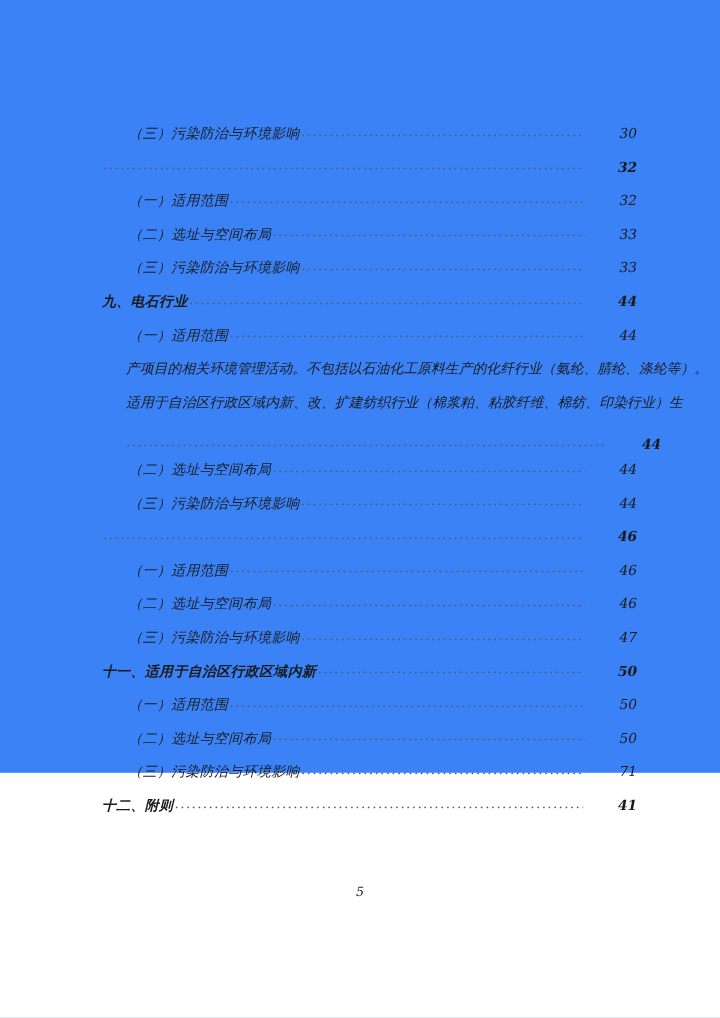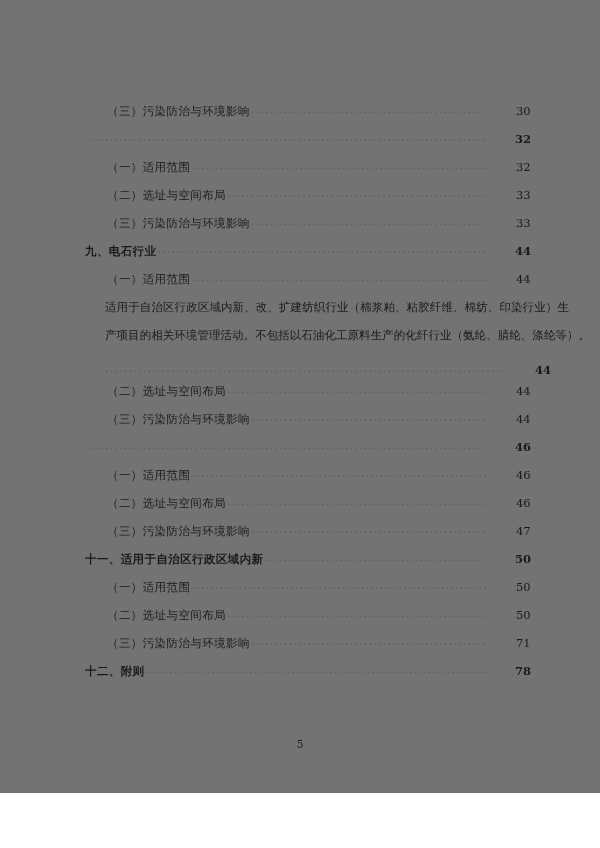--- a/index.html
+++ b/index.html
@@ -13,22 +13,23 @@
     position: relative;
     font-family: "DejaVu Serif", "Liberation Serif", serif;
     color: #1a1a1a;
     overflow: hidden;
   }
 
   #page {
     position: absolute;
     left: 0; top: 0;
     width: 600px;
-    height: 793px;
-    background: #737373;
+    height: 644px;
+    background: #3b82f6;
+    font-style: italic;
   }
 
   
   #toc {
     position: absolute;
     left: 85px;
     top: 97px;
     width: 446px;
   }
 
@@ -73,21 +74,21 @@
     display: block;
     position: absolute;
     bottom: -2px;
     left: 0;
     white-space: nowrap;
   }
 
   .toc-page {
     flex: 0 0 auto;
     font-size: 11.5px;
-    text-align: left;
+    text-align: center;
     min-width: 15px;
     font-weight: bold;
     margin-left: 28px;
   }
   .toc-row.level-2 .toc-page { font-weight: normal; }
 
   
   .para-block {
     position: relative;
     width: 446px;
@@ -168,22 +169,22 @@
       <span class="toc-page">44</span>
     </div>
 
     <div class="toc-row level-2">
       <span class="toc-title">（一）适用范围</span>
       <span class="leader"></span>
       <span class="toc-page">44</span>
     </div>
 
     <div class="para-block">
+      <div class="para-line justified">产项目的相关环境管理活动。不包括以石油化工原料生产的化纤行业（氨纶、腈纶、涤纶等）。</div>
       <div class="para-line">适用于自治区行政区域内新、改、扩建纺织行业（棉浆粕、粘胶纤维、棉纺、印染行业）生</div>
-      <div class="para-line justified">产项目的相关环境管理活动。不包括以石油化工原料生产的化纤行业（氨纶、腈纶、涤纶等）。</div>
     </div>
 
     <div class="leader-only">
       <span class="leader"></span>
       <span class="toc-page">44</span>
     </div>
 
     <div class="toc-row level-2">
       <span class="toc-title">（二）选址与空间布局</span>
       <span class="leader"></span>
@@ -239,20 +240,20 @@
 
     <div class="toc-row level-2">
       <span class="toc-title">（三）污染防治与环境影响</span>
       <span class="leader"></span>
       <span class="toc-page">71</span>
     </div>
 
     <div class="toc-row level-1">
       <span class="toc-title">十二、附则</span>
       <span class="leader"></span>
-      <span class="toc-page">78</span>
+      <span class="toc-page">41</span>
     </div>
 
   </div>
 
   <div id="page-number">5</div>
 
 </div>
 
 </body></html>

